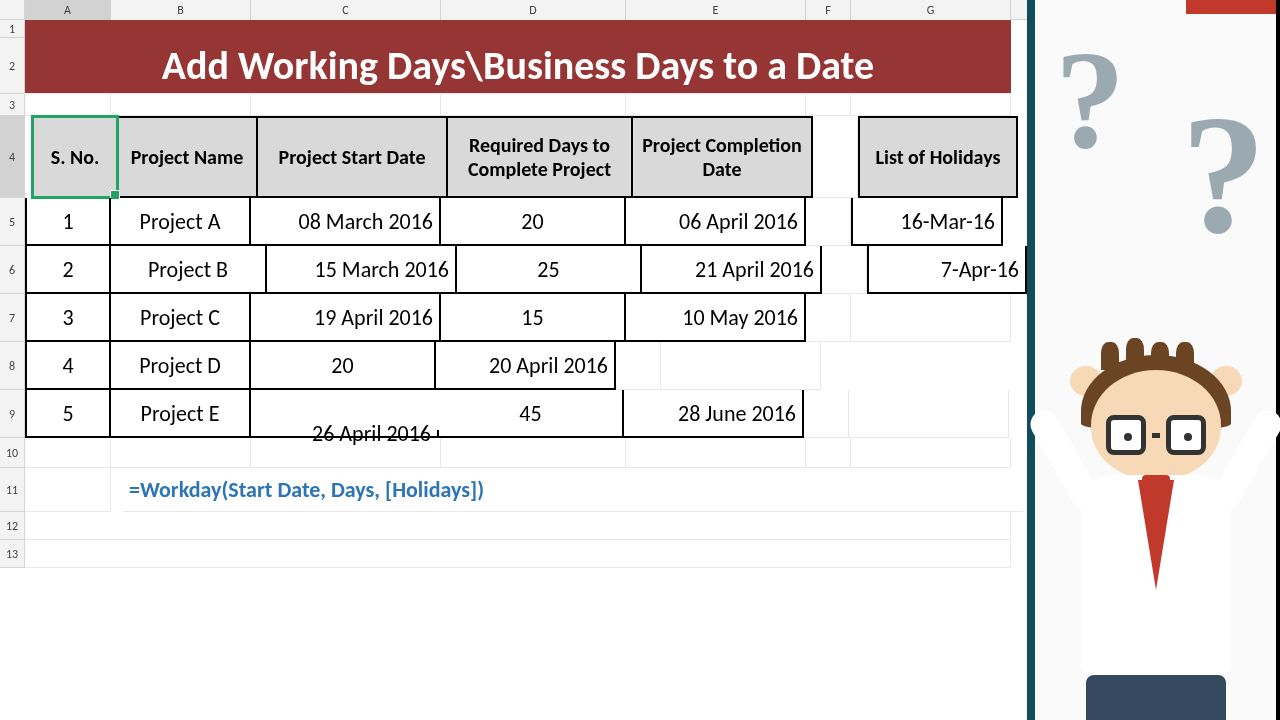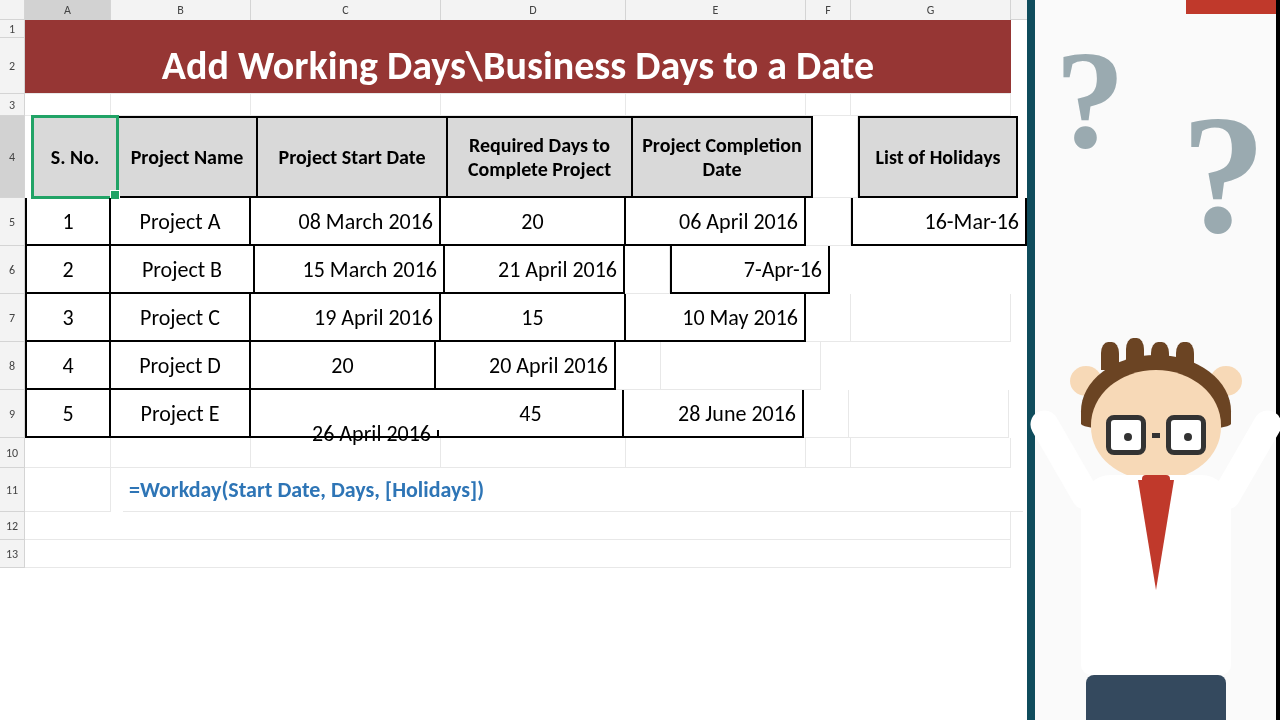--- a/index.html
+++ b/index.html
@@ -287,27 +287,28 @@
 
   <div id="data-rows">
       <div class="row" style="height: 48px;">
         <div class="row-head">5</div>
         <div class="cell data-cell center" style="width: 86px; border-top: none;">1</div>
         <div class="cell data-cell center" style="width: 140px; border-left: none; border-top: none;">Project A</div>
         <div class="cell data-cell right" style="width: 190px; border-left: none; border-top: none;">08 March 2016</div>
         <div class="cell data-cell center" style="width: 185px; border-left: none; border-top: none;">20</div>
         <div class="cell data-cell right" style="width: 180px; border-left: none; border-top: none;">06 April 2016</div>
         <div class="cell" style="width: 45px;"></div>
-        <div class="cell data-cell right" style="width: 176px; border-top: none; padding-left: 24px;">16-Mar-16</div>
+        <div class="cell data-cell right" style="width: 152px; border-top: none; padding-left: 24px;">16-Mar-16</div>
       </div>
       <div class="row" style="height: 48px;">
         <div class="row-head">6</div>
         <div class="cell data-cell center" style="width: 86px; border-top: none;">2</div>
-        <div class="cell data-cell center" style="width: 144px; border-left: none; border-top: none;">Project B</div>
+        <div class="cell data-cell center" style="width: 156px; border-left: none; border-top: none;">Project B</div>
         <div class="cell data-cell right" style="width: 190px; border-left: none; border-top: none;">15 March 2016</div>
+        <div class="cell data-cell center" style="width: 185px; border-left: none; border-top: none;">25</div>
         <div class="cell data-cell right" style="width: 180px; border-left: none; border-top: none;">21 April 2016</div>
         <div class="cell" style="width: 45px;"></div>
         <div class="cell data-cell right" style="width: 160px; border-top: none;">7-Apr-16</div>
       </div>
       <div class="row" style="height: 48px;">
         <div class="row-head">7</div>
         <div class="cell data-cell center" style="width: 86px; border-top: none;">3</div>
         <div class="cell data-cell center" style="width: 140px; border-left: none; border-top: none;">Project C</div>
         <div class="cell data-cell right" style="width: 190px; border-left: none; border-top: none;">19 April 2016</div>
         <div class="cell data-cell center" style="width: 185px; border-left: none; border-top: none;">15</div>

